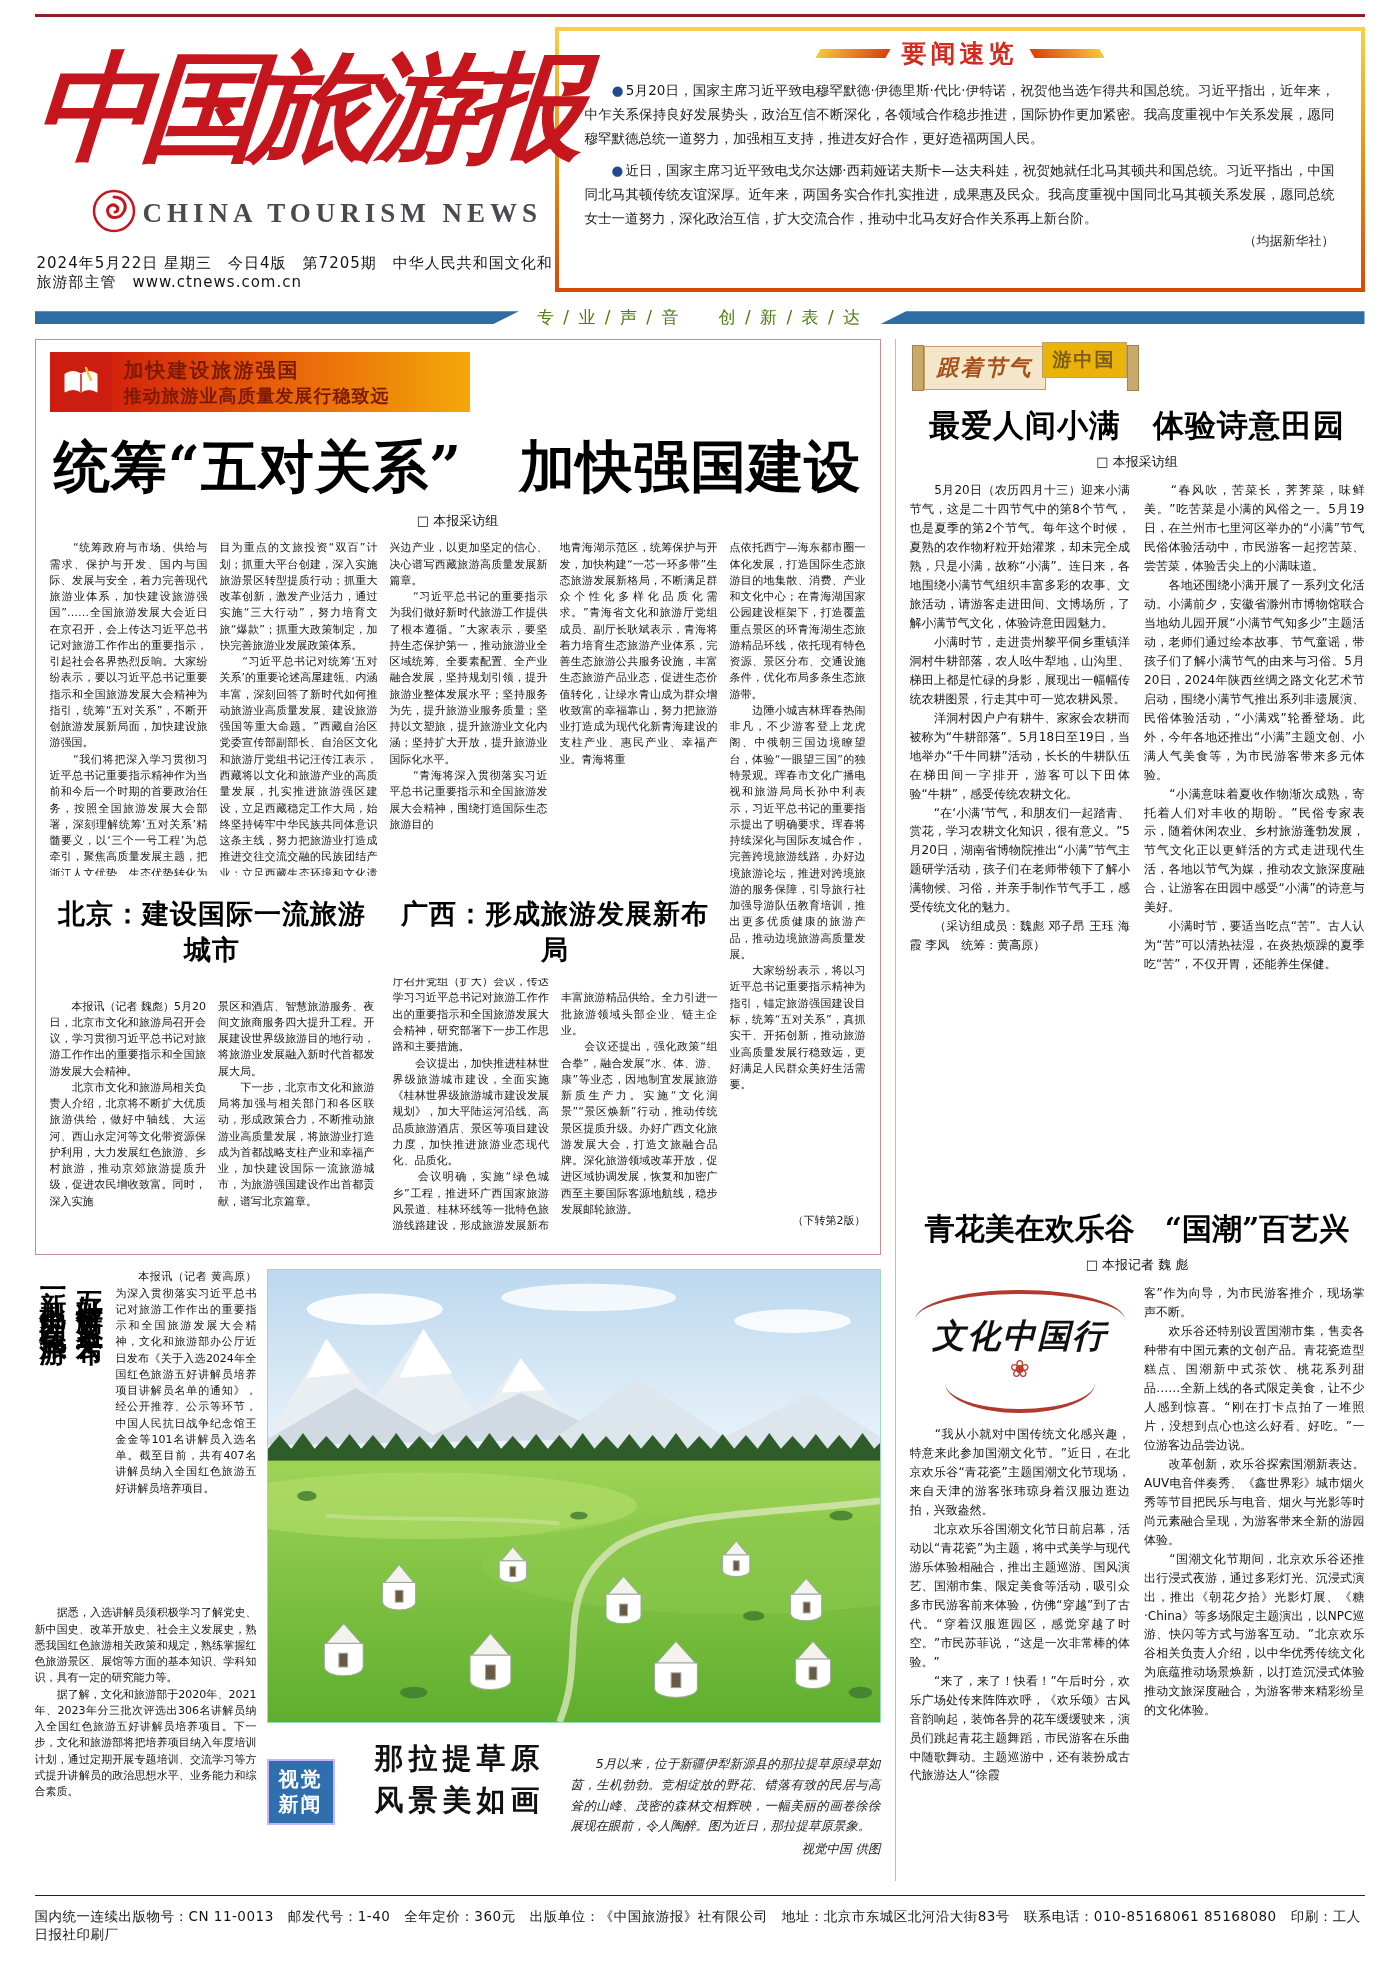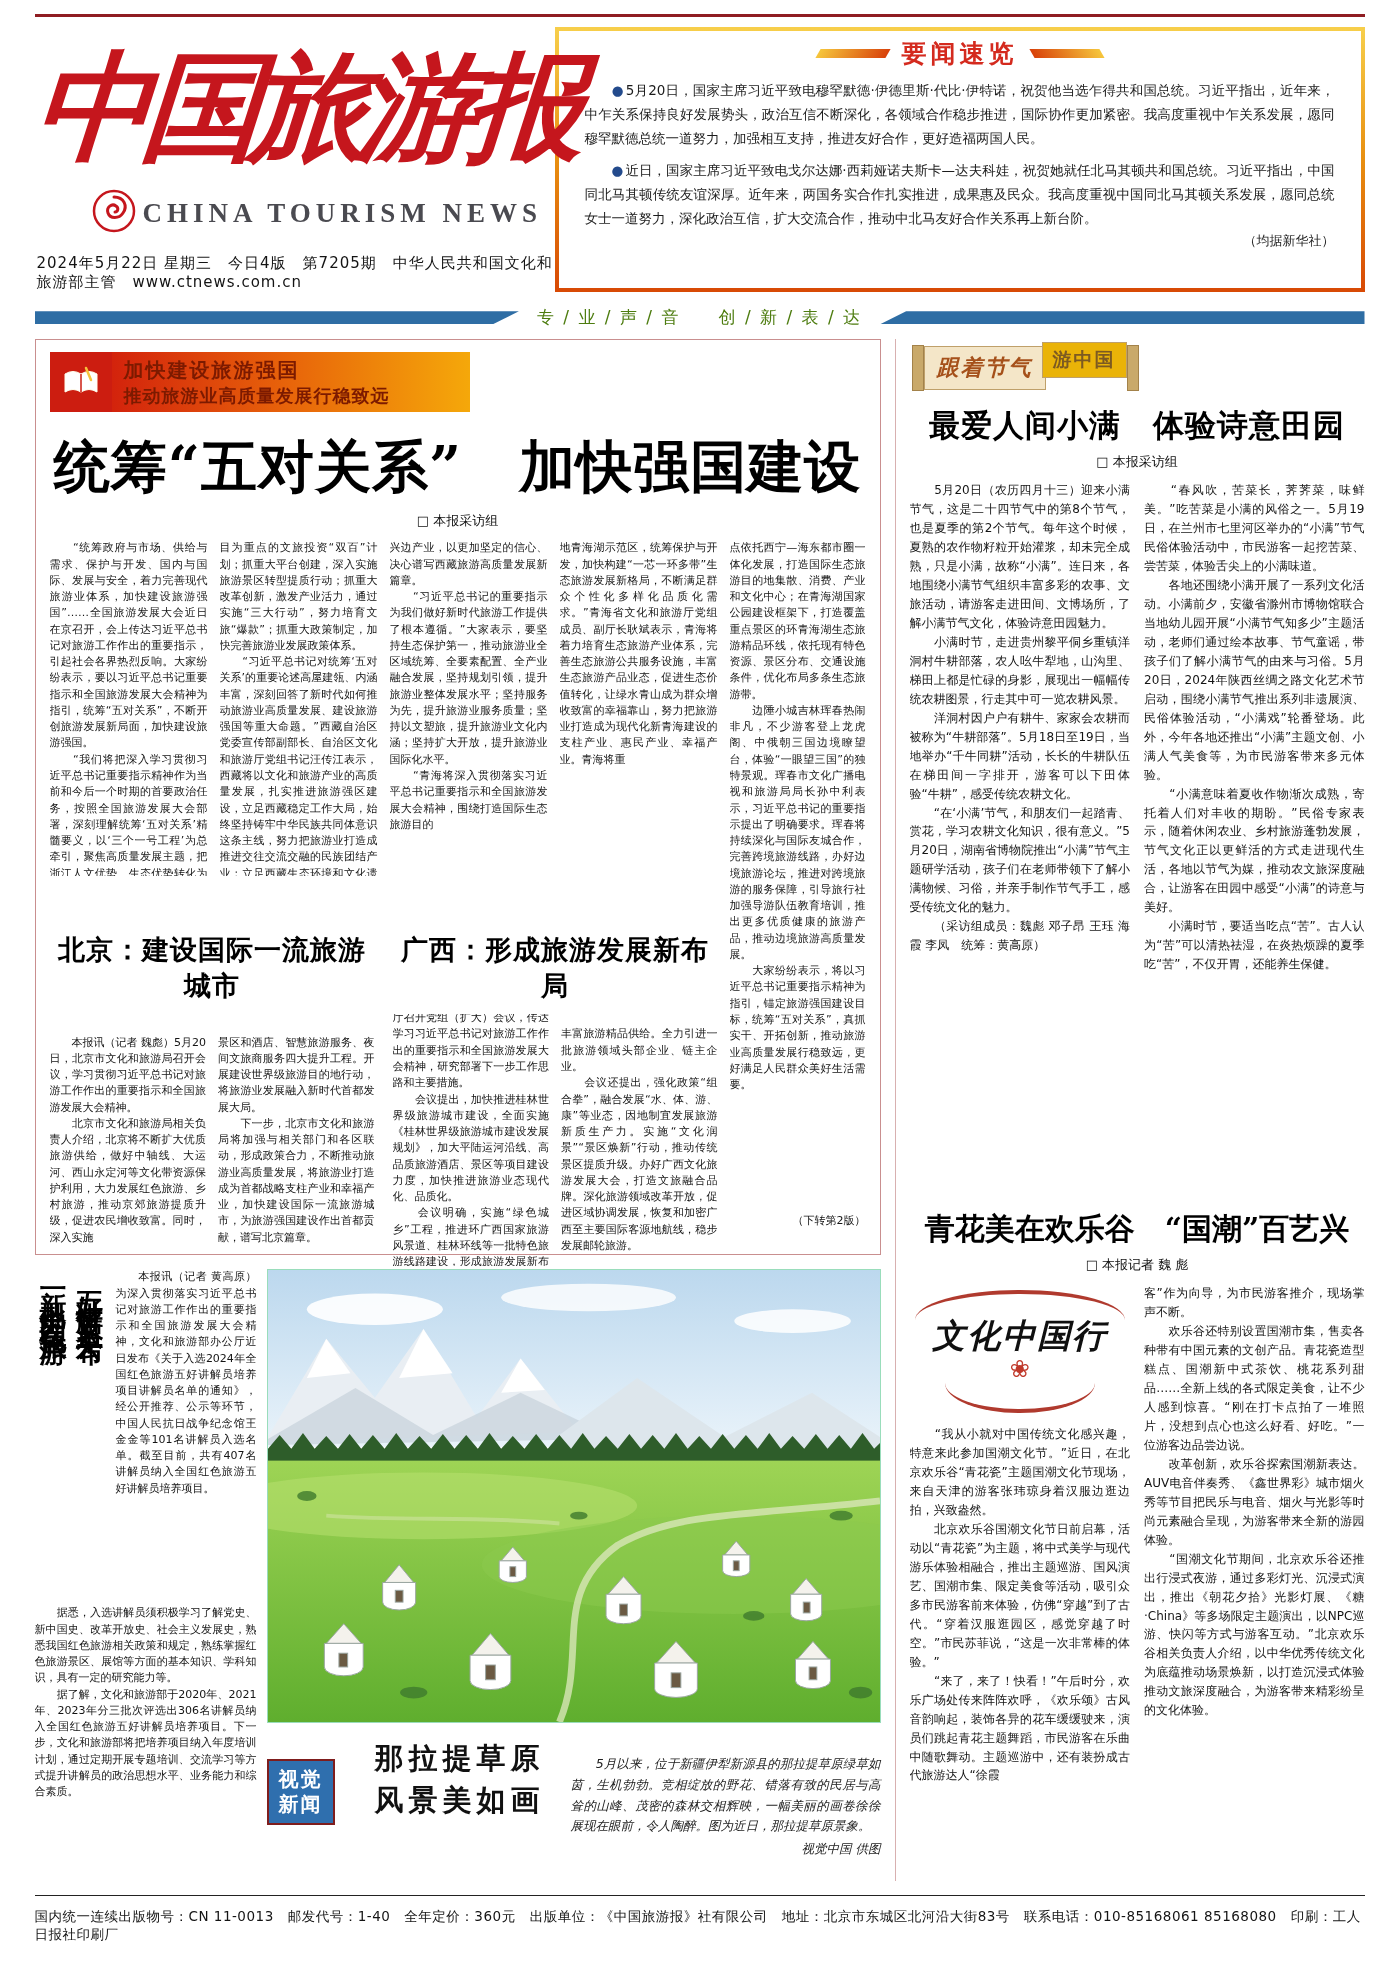--- a/index.html
+++ b/index.html
@@ -61,41 +61,41 @@
   .lead-left{width:668px;flex:none;}
   .lead-cols{display:flex;gap:12px;height:336px;overflow:hidden;}
   .lead-col{flex:1;overflow:hidden;}
   .news-text{font-size:11px;line-height:1.48;text-align:justify;white-space:pre-line;color:#141414;}
   .lead-col5{flex:1;display:flex;flex-direction:column;height:688px;}
   .col5-text{flex:1;overflow:hidden;}
   .continued{text-align:right;font-size:11px;color:#141414;padding-top:2px;}
 
   
   .sub-row{display:flex;gap:18px;margin-top:14px;}
-  .sub-article{flex:1;margin-top:36px;}
+  .sub-article{flex:1;}
   .sub-headline{font-family:"DejaVu Serif","Liberation Serif",serif;font-weight:900;
       font-size:27px;letter-spacing:1px;text-align:center;margin:6px 0 10px 0;color:#000;}
   .sub-cols{display:flex;gap:12px;height:252px;overflow:hidden;align-items:center;}
   .sub-col{flex:1;overflow:hidden;}
 
   
   .bottom-row{display:flex;margin-top:14px;gap:10px;}
   .red-article{width:222px;flex:none;}
   .red-top{display:flex;gap:8px;}
   .red-headline{display:flex;flex:none;}
   .v-line{writing-mode:vertical-lr;text-orientation:upright;
       font-family:"DejaVu Serif","Liberation Serif",serif;font-weight:900;font-size:27px;
       letter-spacing:6px;color:#000;line-height:1.35;}
   .red-body1{flex:1;height:330px;overflow:hidden;}
   .red-body2{margin-top:6px;height:232px;overflow:hidden;}
 
   .photo-block{flex:1;}
   .photo-svg{display:block;width:612px;height:452px;border:1px solid #9db;}
   .photo-caption-row{display:flex;align-items:flex-start;margin-top:10px;}
-  .vis-badge{background:#2f6fae;border:2px solid #7f1d1d;color:#fff;font-weight:bold;
+  .vis-badge{background:#2f6fae;border:2px solid #c4b5fd;color:#fff;font-weight:bold;
       font-size:20px;line-height:1.25;padding:6px 10px;letter-spacing:2px;margin-top:26px;}
   .caption-title{font-family:"DejaVu Serif","Liberation Serif",serif;font-weight:900;
       font-size:29px;letter-spacing:5px;text-align:center;line-height:1.45;margin:4px 26px 0 40px;white-space:nowrap;}
   .caption-text{flex:1;font-size:12.5px;line-height:1.66;text-align:justify;color:#222;
       white-space:pre-line;font-style:italic;}
   .caption-credit{text-align:right;font-size:12.5px;color:#222;font-style:italic;margin-top:2px;}
 
   
   .scroll-badge{display:flex;align-items:center;margin:4px 0 12px 2px;height:50px;}
   .scroll-cap{width:10px;height:44px;background:#c9a96a;border:1px solid #a3824a;flex:none;}

